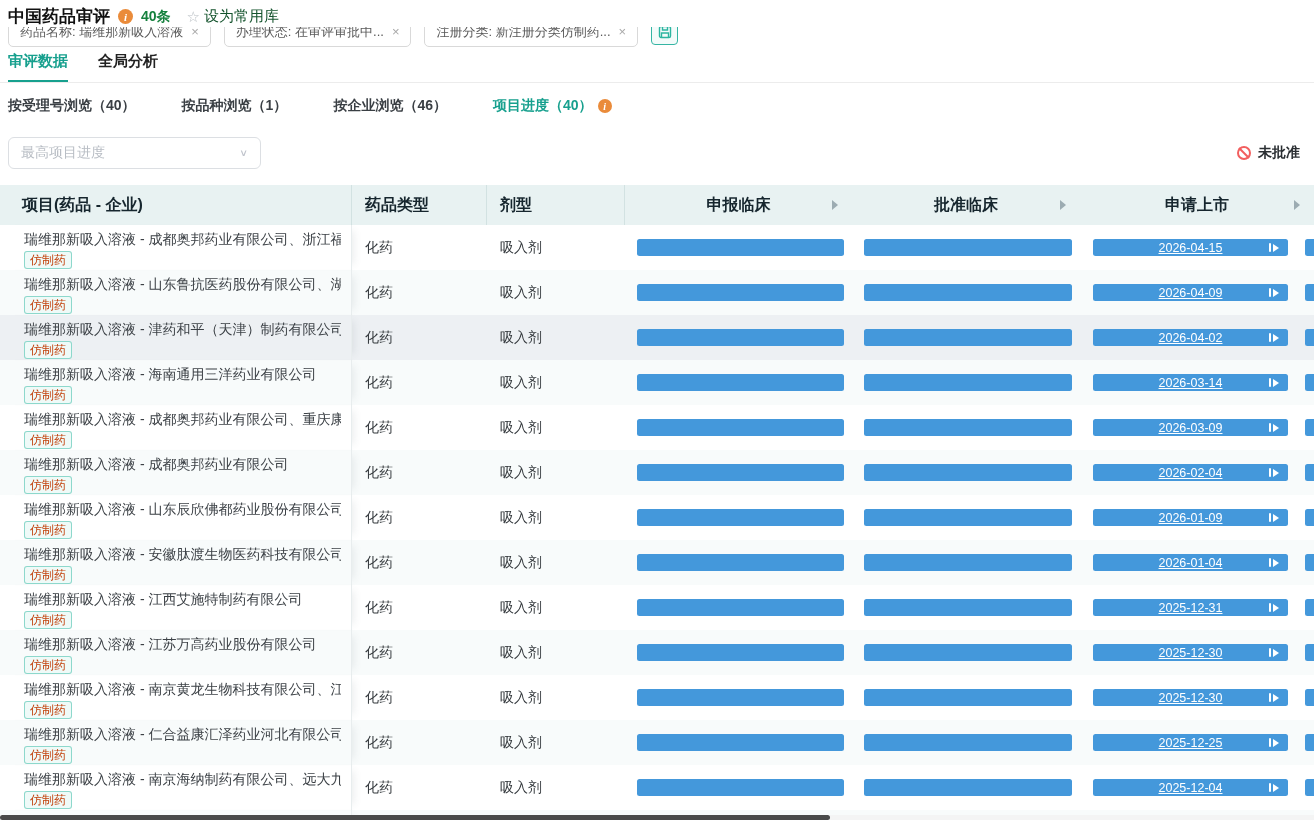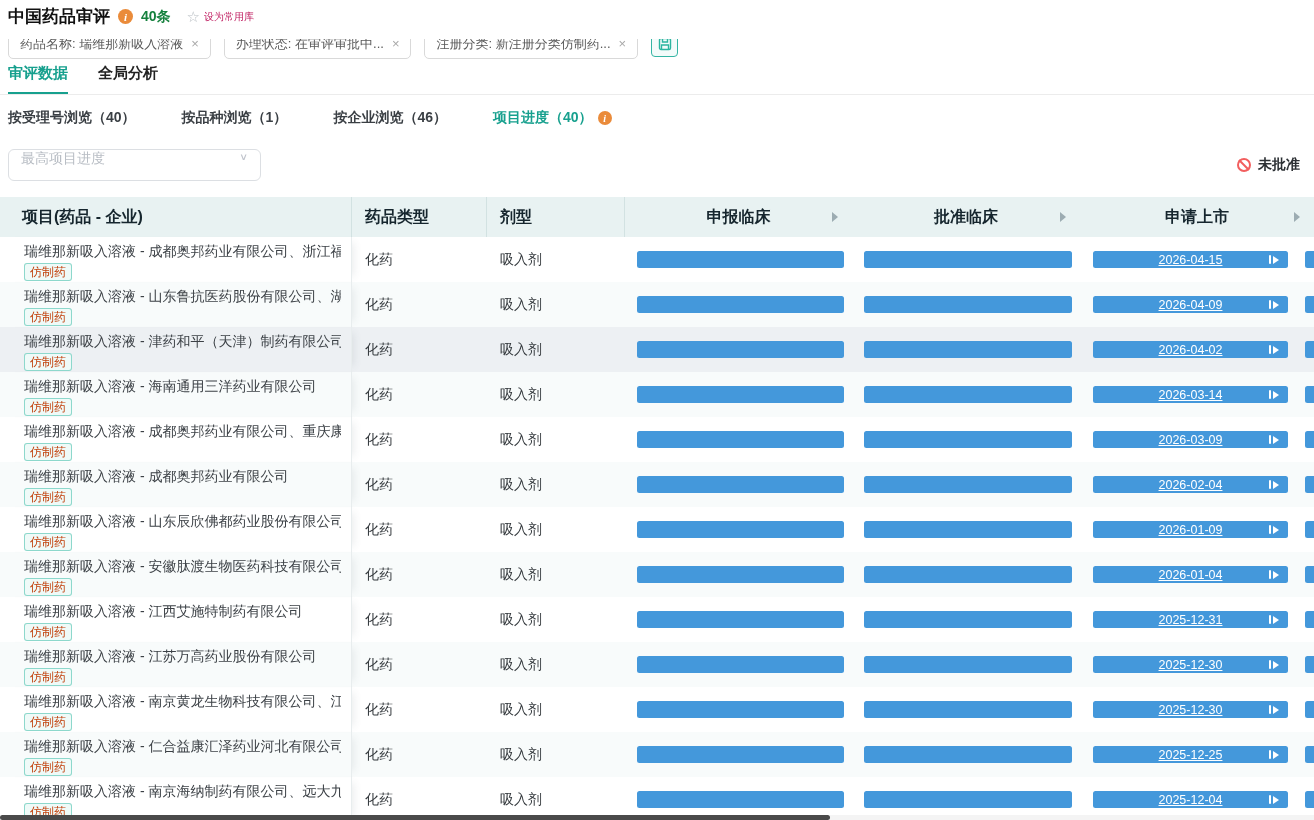--- a/index.html
+++ b/index.html
@@ -7,43 +7,43 @@
   body { font-family:"Liberation Sans","DejaVu Sans",sans-serif; color:#333; }
   .page { position:relative; width:1314px; height:820px; overflow:hidden; background:#fff; }
 
   
   .title-row { display:flex; align-items:center; gap:8px; padding:6px 12px 0 8px; height:27px; position:relative; z-index:5; background:#fff; }
   .page-title { font-size:17px; font-weight:bold; color:#111; }
   .info-icon { width:15px; height:15px; border-radius:50%; background:#ea8b3a; color:#fff; font-size:11px; font-style:italic; font-weight:bold; display:inline-flex; align-items:center; justify-content:center; font-family:"Liberation Serif",serif; }
   .count-badge { color:#15803d; font-size:14px; font-weight:bold; }
   .fav { display:flex; align-items:center; gap:4px; margin-left:8px; cursor:pointer; }
   .star-icon { color:#b9bfc4; font-size:15px; }
-  .fav-label { color:#be185d; font-size:10px; }
-
-  
-  .filter-clip { height:22px; overflow:hidden; position:relative;margin-top:12px; }
+  .fav-label { color:#14532d; font-size:15px; }
+
+  
+  .filter-clip { height:22px; overflow:hidden; position:relative; }
   .filter-inner { position:absolute; top:-11px; left:8px; display:flex; gap:13px; align-items:center; }
   .tag { display:flex; align-items:center; gap:8px; height:31px; padding:0 11px; border:1px solid #d9d9d9; border-radius:5px; font-size:13px; color:#595959; background:#fff; white-space:nowrap; }
   .tag .close { color:#a8a8a8; font-size:13px; cursor:pointer; }
   .save-btn { width:27px; height:27px; border:1px solid #35b5a4; border-radius:4px; background:#f3fbfa; display:flex; align-items:center; justify-content:center; cursor:pointer; }
 
   
   .tabs-row { display:flex; align-items:flex-end; gap:30px; padding:0 0 0 8px; height:34px; border-bottom:1px solid #ececec; }
   .tab { font-size:15px; font-weight:bold; color:#222; padding-bottom:9px; cursor:pointer; border-bottom:2.5px solid transparent; }
   .tab.active { color:#17a08e; border-bottom-color:#17a08e; }
 
   
   .subtabs-row { display:flex; align-items:center; gap:46px; padding:0 8px; height:38px; margin-top:4px; }
   .subtab { font-size:14px; font-weight:bold; color:#3a3f44; cursor:pointer; display:flex; align-items:center; gap:5px; }
   .subtab.active { color:#17a08e; }
   .subtab .info-icon { width:14px; height:14px; font-size:10px; }
 
   
   .toolbar { display:flex; align-items:center; justify-content:space-between; padding:6px 14px 0 8px; height:50px; }
-  .select { width:253px; height:32px; border:1px solid #dcdfe3; border-radius:6px; display:flex; align-items:flex-start; justify-content:space-between; padding:0 12px; cursor:pointer; background:#fff; }
+  .select { width:253px; height:32px; border:1px solid #dcdfe3; border-radius:6px; display:flex; align-items:center; justify-content:space-between; padding:0 12px; cursor:pointer; background:#fff; }
   .select .ph { color:#b8bdc4; font-size:14px; }
   .select .chev { color:#c0c4cc; font-size:12px; transform:scaleY(.8); }
   .legend { display:flex; align-items:center; gap:7px; }
   .no-icon { width:14px; height:14px; border:2px solid #f25e5e; border-radius:50%; position:relative; }
   .no-icon::after { content:""; position:absolute; left:-2px; top:4px; width:14px; height:2px; background:#f25e5e; transform:rotate(45deg); }
   .legend-label { font-size:14px; color:#2b2f33; font-weight:bold; }
 
   
   .table { position:relative; margin-top:10px; }
   .grid-row { display:grid; grid-template-columns:352px 135px 138px 227px 228px 234px; }

